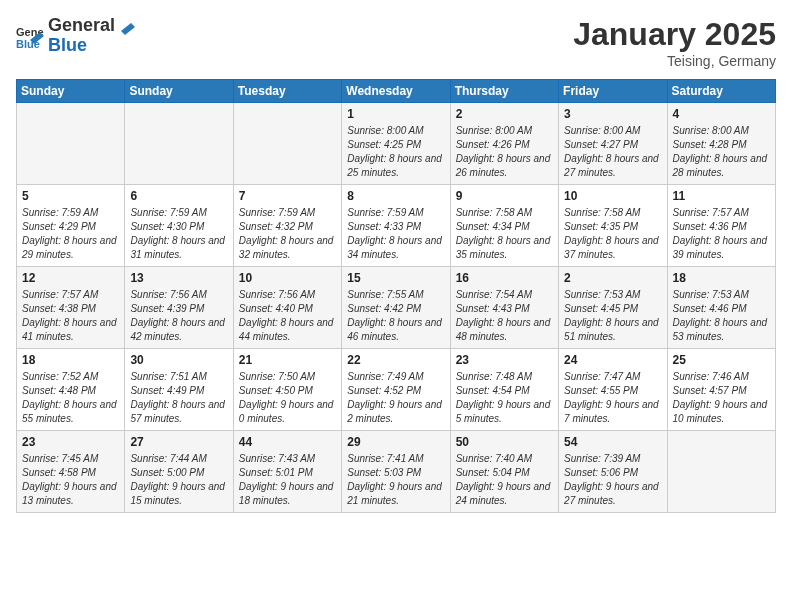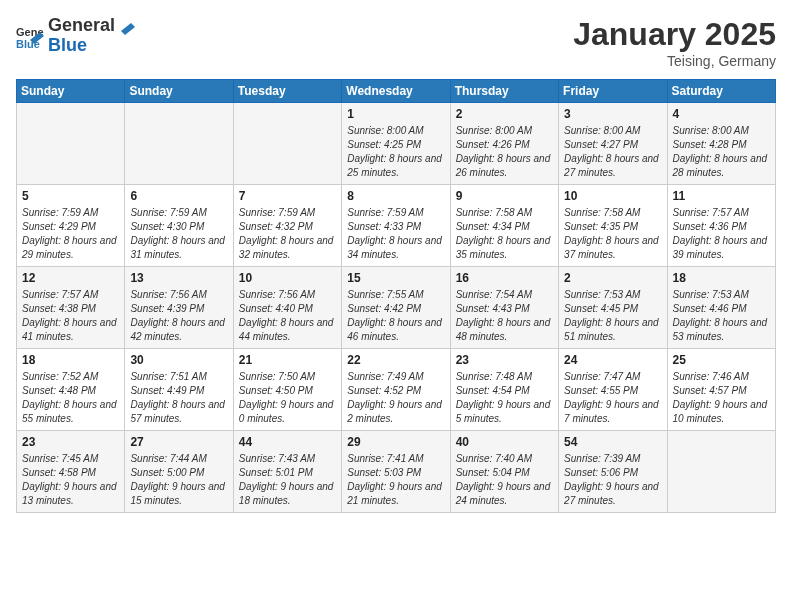--- a/index.html
+++ b/index.html
@@ -252,21 +252,21 @@
         </td>
         <td>
           <div class="day-number">44</div>
           <div class="day-info">Sunrise: 7:43 AM<br>Sunset: 5:01 PM<br>Daylight: 9 hours and 18 minutes.</div>
         </td>
         <td>
           <div class="day-number">29</div>
           <div class="day-info">Sunrise: 7:41 AM<br>Sunset: 5:03 PM<br>Daylight: 9 hours and 21 minutes.</div>
         </td>
         <td>
-          <div class="day-number">40</div>
+          <div class="day-number">50</div>
           <div class="day-info">Sunrise: 7:40 AM<br>Sunset: 5:04 PM<br>Daylight: 9 hours and 24 minutes.</div>
         </td>
         <td>
           <div class="day-number">54</div>
           <div class="day-info">Sunrise: 7:39 AM<br>Sunset: 5:06 PM<br>Daylight: 9 hours and 27 minutes.</div>
         </td>
         <td class="empty-cell"></td>
       </tr>
     </tbody>
 </table>

